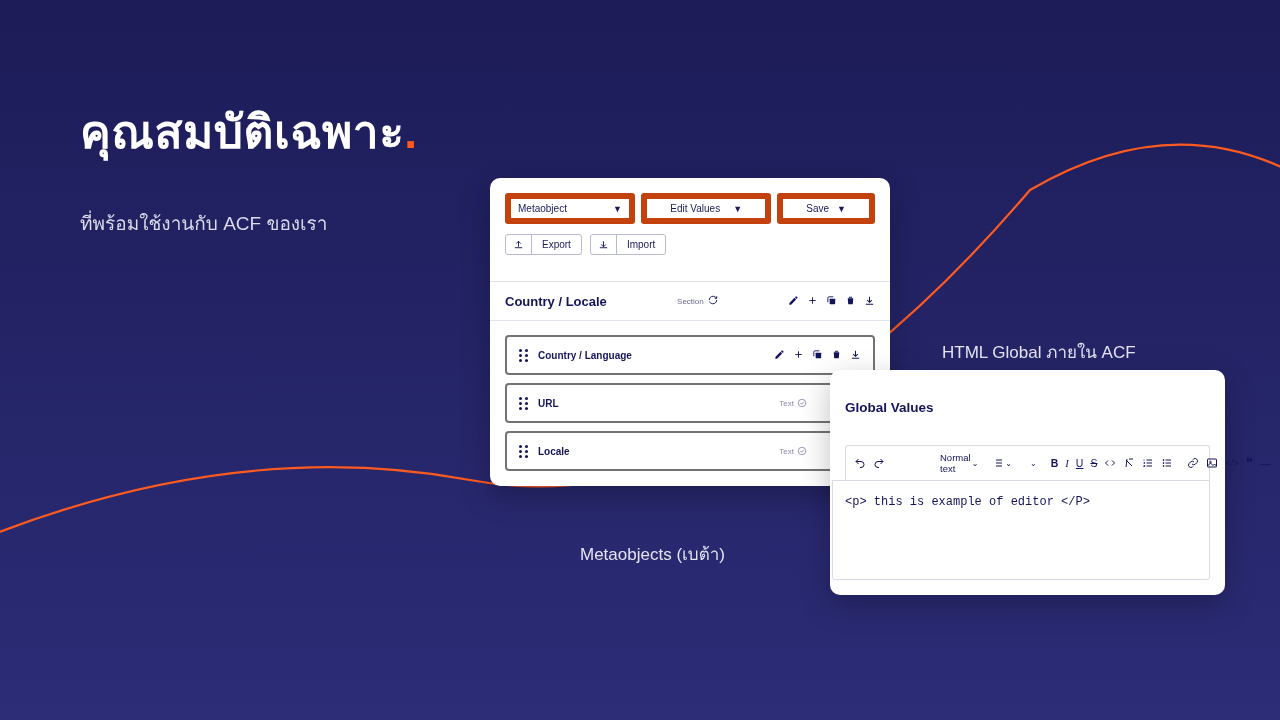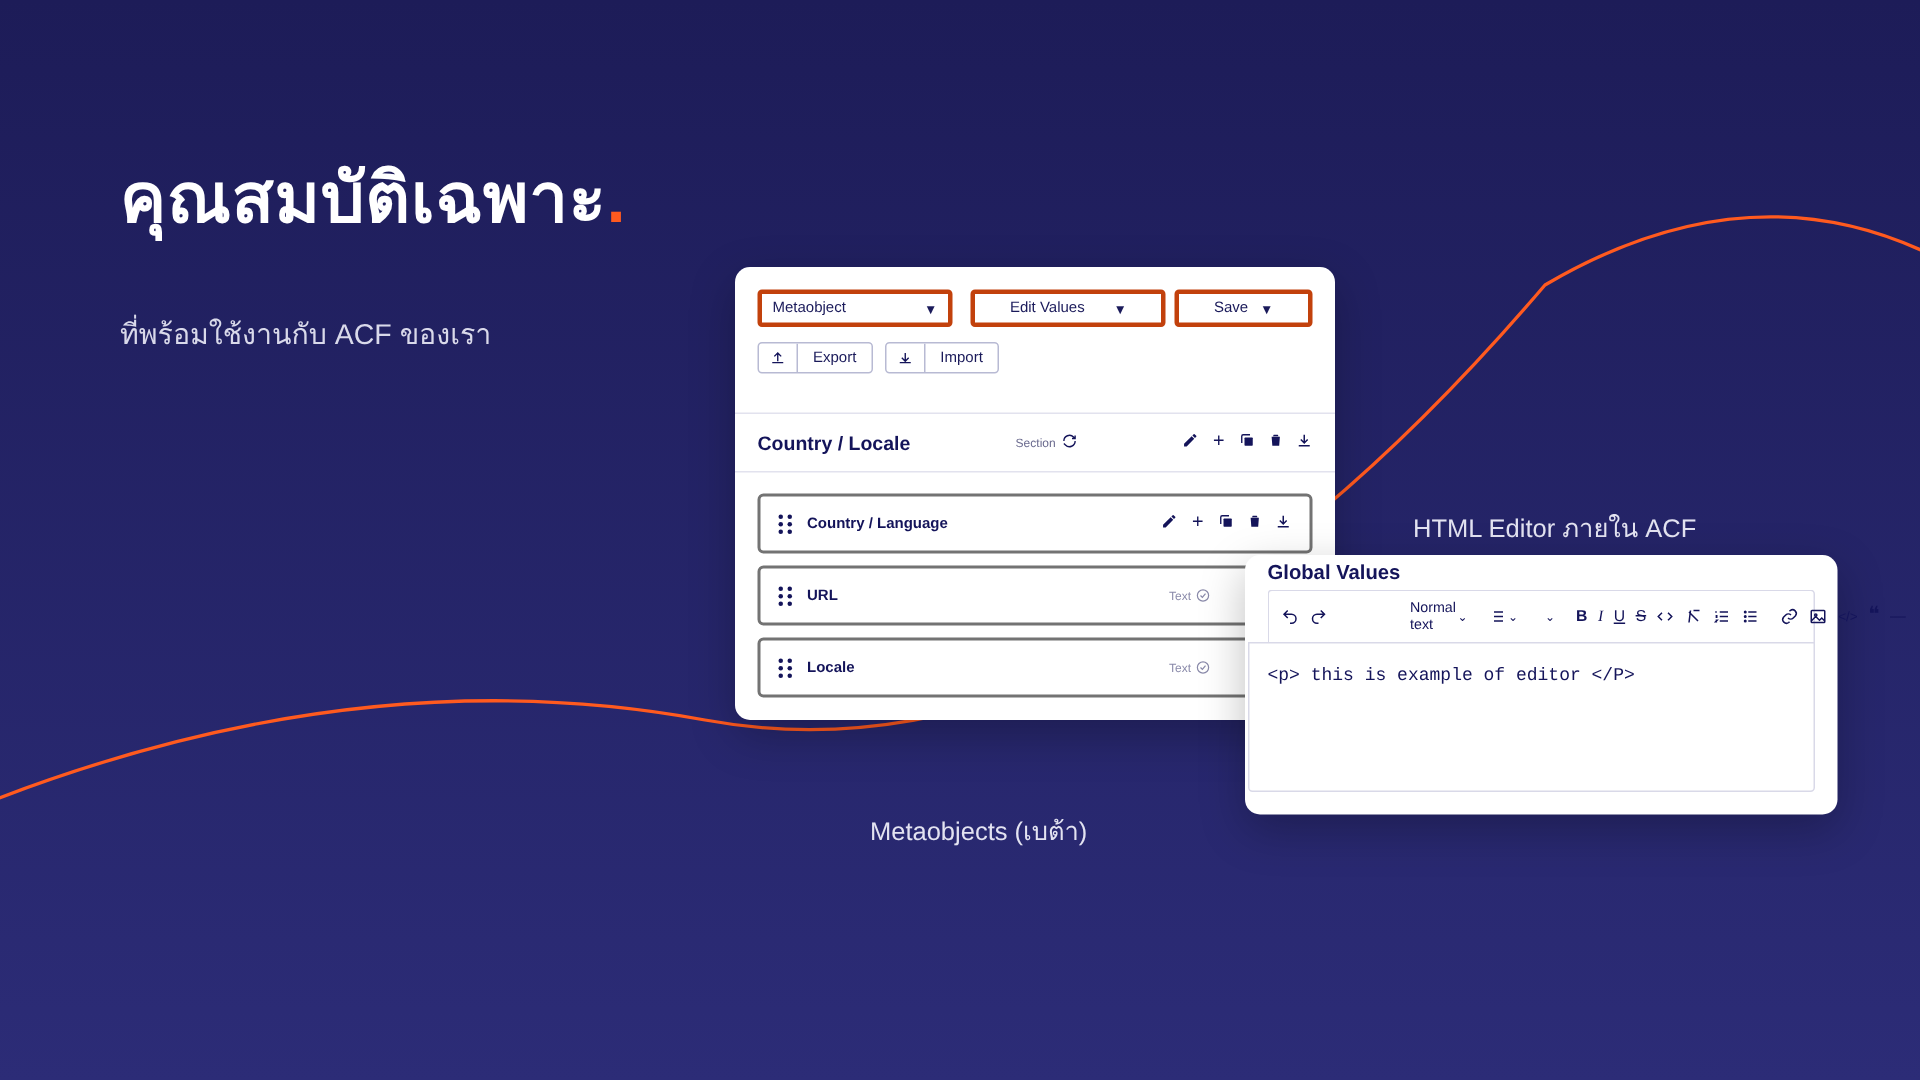--- a/index.html
+++ b/index.html
@@ -29,21 +29,21 @@
 .meta-card { left: 490px; top: 178px; width: 400px; padding: 15px; }
 .label {
   position: absolute; color: #e3e3f1; font-size: 17px; z-index: 2;
 }
 .label-meta { left: 580px; top: 540px; }
 .label-editor { left: 942px; top: 338px; }
 .editor-card { left: 830px; top: 370px; width: 395px; padding: 0; }
 
 .dropdown {
   display: inline-flex; align-items: center; justify-content: space-between;
-  border: 3px solid #c2410c; border-radius: 3px;
+  border: 6px solid #c2410c; border-radius: 3px;
   padding: 4px 7px; font-size: 10px; color: #1a1a5a;
 }
 .dropdown .chev { margin-left: 8px; font-size: 9px; color: #1a1a5a; }
 .top-row { display: flex; align-items: center; justify-content: space-between; margin-bottom: 10px; }
 .top-row .dropdown:first-child { width: 130px; }
 .top-right { display: flex; gap: 6px; }
 .top-right .dropdown { padding: 4px 23px; text-align: right; }
 
 .ei-row { display: flex; gap: 8px; margin-bottom: 26px; }
 .btn-pair { display: flex; border: 1px solid #b8bad3; border-radius: 3px; overflow: hidden; }
@@ -69,21 +69,21 @@
 .drag-dots::before, .drag-dots::after, .drag-dots span {
   content: ''; position: absolute; width: 3px; height: 3px; background: #14145a; border-radius: 50%;
 }
 .drag-dots::before { top: 1px; left: 0; box-shadow: 6px 0 #14145a; }
 .drag-dots span { top: 6px; left: 0; box-shadow: 6px 0 #14145a; width:3px;height:3px;background:#14145a;border-radius:50%;position:absolute;}
 .drag-dots::after { top: 11px; left: 0; box-shadow: 6px 0 #14145a; }
 .field-name { font-size: 10px; font-weight: 700; color: #14145a; }
 .field-type { font-size: 8px; color: #8a8aaa; display:flex; align-items:center; gap:3px;}
 
 
-.gv-title { padding: 4px 15px; font-weight: 700; font-size: 13.5px; color: #14145a; }
+.gv-title { padding: 30px 15px; font-weight: 700; font-size: 13.5px; color: #14145a; }
 .toolbar {
   margin: 0 15px; border: 1px solid #d9d9e8; border-bottom: none; border-radius: 3px 3px 0 0;
   padding: 6px 8px; display: flex; align-items: center; gap: 7px; flex-wrap: nowrap;
 }
 .toolbar .sep { width: 1px; height: 14px; background: #e0e0ea; }
 .tb-item { font-size: 10.5px; color: #14145a; display: inline-flex; align-items: center; cursor: pointer; }
 .tb-item.sq { width: 13px; height: 13px; background: #5a5af0; margin-right:-4px;}
 .tb-item svg { width: 12px; height: 12px; }
 .tb-tiny-chev { font-size: 8px; color:#14145a; margin-left:1px;}
 .editor-area {
@@ -255,21 +255,21 @@
                 <path d="M11 5h2v14h-2z"></path>
                 <path d="M5 11h14v2H5z"></path>
               </svg></span>
         </span>
       </span>
     </div>
   </div>
 </div>
 
 <div class="label label-meta">Metaobjects (เบต้า)</div>
-<div class="label label-editor">HTML Editor ภายใน ACF</div>
+<div class="label label-editor">HTML Global ภายใน ACF</div>
 
 <div class="card editor-card">
   <div class="gv-title">Global Values</div>
   <div class="toolbar">
     <span class="tb-item">
         <svg viewBox="0 0 24 24" fill="none" stroke="#14145a" stroke-width="2">
           <path d="M9 14l-5-5 5-5M4 9h10a6 6 0 0 1 0 12h-2"></path>
         </svg>
       </span>
     <span class="tb-item">

